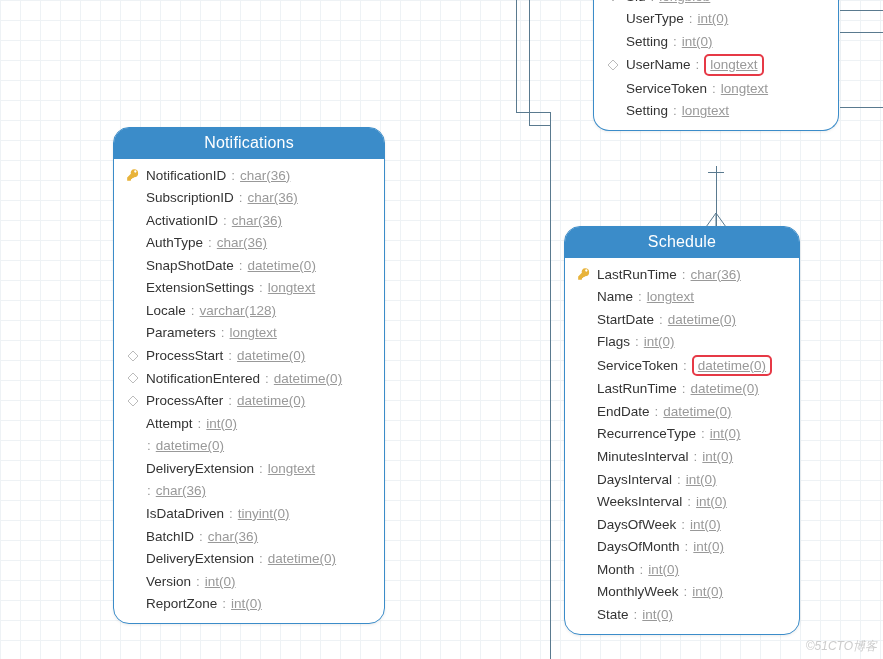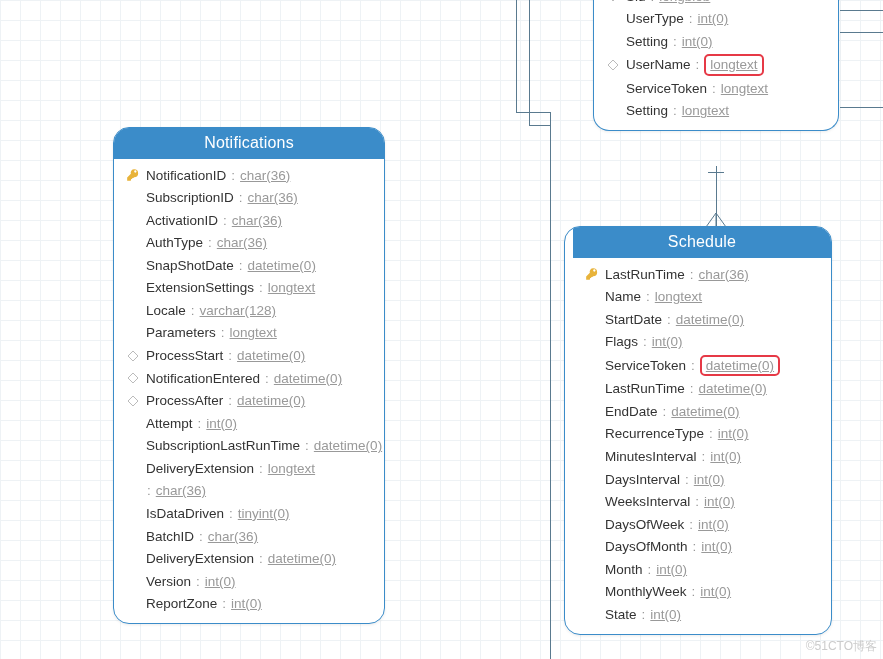--- a/index.html
+++ b/index.html
@@ -81,20 +81,21 @@
   }
   .conn-v { width: 1px; }
   .conn-h { height: 1px; }
   .watermark {
     position: absolute;
     right: 6px;
     bottom: 4px;
     color: #ccc;
     font-size: 12px;
     z-index: 2;
+    font-style: italic;
   }
   .crowfoot {
     position: absolute;
     z-index: 0;
   }
 </style>
 </head>
 <body>
 
 <div class="grid-bg"></div>
@@ -255,21 +256,20 @@
           <span class="coltype">datetime(0)</span>
         </div>
         <div class="col">
           <span class="icon-slot"></span>
           <span class="colname">Attempt</span>
           <span class="sep">:</span> 
           <span class="coltype">int(0)</span>
         </div>
         <div class="col">
           <span class="icon-slot"></span>
-          <span class="colname">SubscriptionLastRunTime</span>
           <span class="sep">:</span> 
           <span class="coltype">datetime(0)</span>
         </div>
         <div class="col">
           <span class="icon-slot"></span>
           <span class="colname">DeliveryExtension</span>
           <span class="sep">:</span> 
           <span class="coltype">longtext</span>
         </div>
         <div class="col">
@@ -303,21 +303,21 @@
         </div>
         <div class="col">
           <span class="icon-slot"></span>
           <span class="colname">ReportZone</span>
           <span class="sep">:</span> 
           <span class="coltype">int(0)</span>
         </div>
       </div>
   </div>
 
-  <div class="entity" style="left:564px; top:226px; width:268px;padding-left:8px;">
+  <div class="entity" style="left:564px; top:226px; width:236px;">
     <div class="entity-header">Schedule</div>
     <div class="entity-body" id="sched-body">
         <div class="col">
           <span class="icon-slot">
             <svg class="key-icon" viewBox="0 0 24 24">
               <path d="M14 2a6 6 0 0 0-5.65 8L2 16.35V22h5.65l1-1v-2h2v-2h2l1.35-1.35A6 6 0 1 0 14 2zm2 6a2 2 0 1 1 0-4 2 2 0 0 1 0 4z" fill="#e8b33a"></path>
             </svg>
           </span>
           <span class="colname">LastRunTime</span>
           <span class="sep">:</span> 

